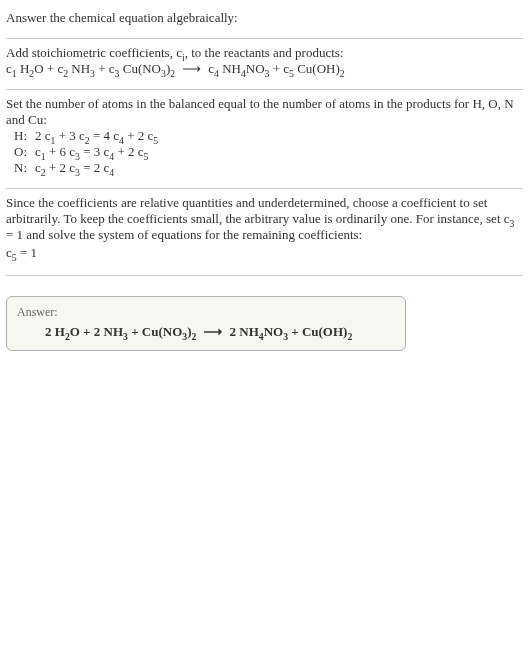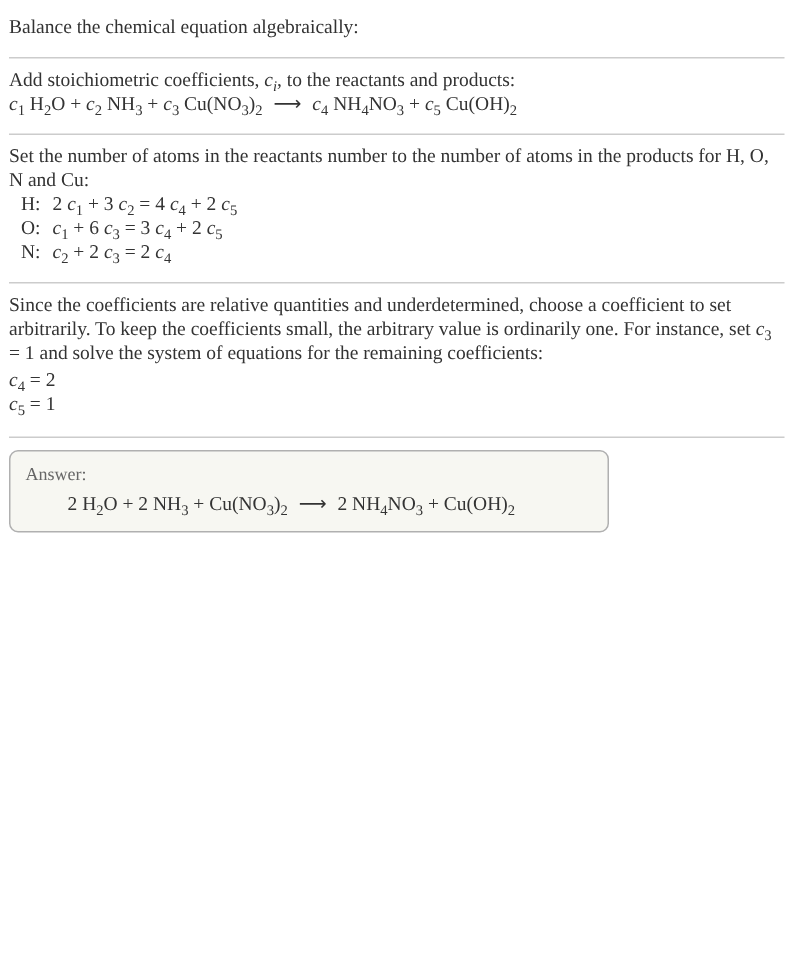--- a/index.html
+++ b/index.html
@@ -46,57 +46,58 @@
     text-align: right;
   }
   .coef-list {
     margin: 2px 0;
   }
   .answer-box {
     border: 1px solid #b0b0b0;
     background: #f7f7f2;
     border-radius: 6px;
     padding: 8px 10px 10px 10px;
-    margin-top: 2px;
+    margin-top: 14px;
     display: inline-block;
     min-width: 400px;
     box-sizing: border-box;
   }
   .answer-label {
     font-size: 12px;
     color: #666;
     margin-bottom: 4px;
   }
   .answer-eq {
     padding-left: 28px;
+    font-weight: bold;
   }
-  .ital { font-style: italic; }
+  .ital { }
 </style>
 </head>
 <body>
 
 <div class="section">
-  <div>Balance the chemical equation algebraically:</div>
+  <div>Answer the chemical equation algebraically:</div>
 </div>
 
 <hr class="sep">
 
 <div class="section">
   <div>Add stoichiometric coefficients, <span class="ital">c<sub>i</sub></span>, to the reactants and products:</div>
   <div class="eq">
     <span><span class="ital">c</span><sub>1</sub> H<sub>2</sub>O + <span class="ital">c</span><sub>2</sub> NH<sub>3</sub> + <span class="ital">c</span><sub>3</sub> Cu(NO<sub>3</sub>)<sub>2</sub></span>
     <span class="arrow">⟶</span>
     <span><span class="ital">c</span><sub>4</sub> NH<sub>4</sub>NO<sub>3</sub> + <span class="ital">c</span><sub>5</sub> Cu(OH)<sub>2</sub></span>
   </div>
 </div>
 
 <hr class="sep">
 
 <div class="section">
-  <div>Set the number of atoms in the reactants number to the number of atoms in the products for H, O, N and Cu:</div>
+  <div>Set the number of atoms in the balanced equal to the number of atoms in the products for H, O, N and Cu:</div>
   <table class="atom-table">
     <tbody>
         <tr>
       <td>H:</td>
       <td>2 <span class="ital">c</span><sub>1</sub> + 3 <span class="ital">c</span><sub>2</sub> = 4 <span class="ital">c</span><sub>4</sub> + 2 <span class="ital">c</span><sub>5</sub></td>
     </tr>
     <tr>
       <td>O:</td>
       <td><span class="ital">c</span><sub>1</sub> + 6 <span class="ital">c</span><sub>3</sub> = 3 <span class="ital">c</span><sub>4</sub> + 2 <span class="ital">c</span><sub>5</sub></td>
     </tr>
@@ -106,21 +107,20 @@
     </tr>
   </tbody>
     </table>
 </div>
 
 <hr class="sep">
 
 <div class="section">
   <div>Since the coefficients are relative quantities and underdetermined, choose a coefficient to set arbitrarily. To keep the coefficients small, the arbitrary value is ordinarily one. For instance, set <span class="ital">c</span><sub>3</sub> = 1 and solve the system of equations for the remaining coefficients:</div>
   <div class="coef-list">
-    <div><span class="ital">c</span><sub>4</sub> = 2</div>
     <div><span class="ital">c</span><sub>5</sub> = 1</div>
   </div>
 </div>
 
 <hr class="sep">
 
 <div class="section">
   <div class="answer-box">
     <div class="answer-label">Answer:</div>
     <div class="eq answer-eq">

